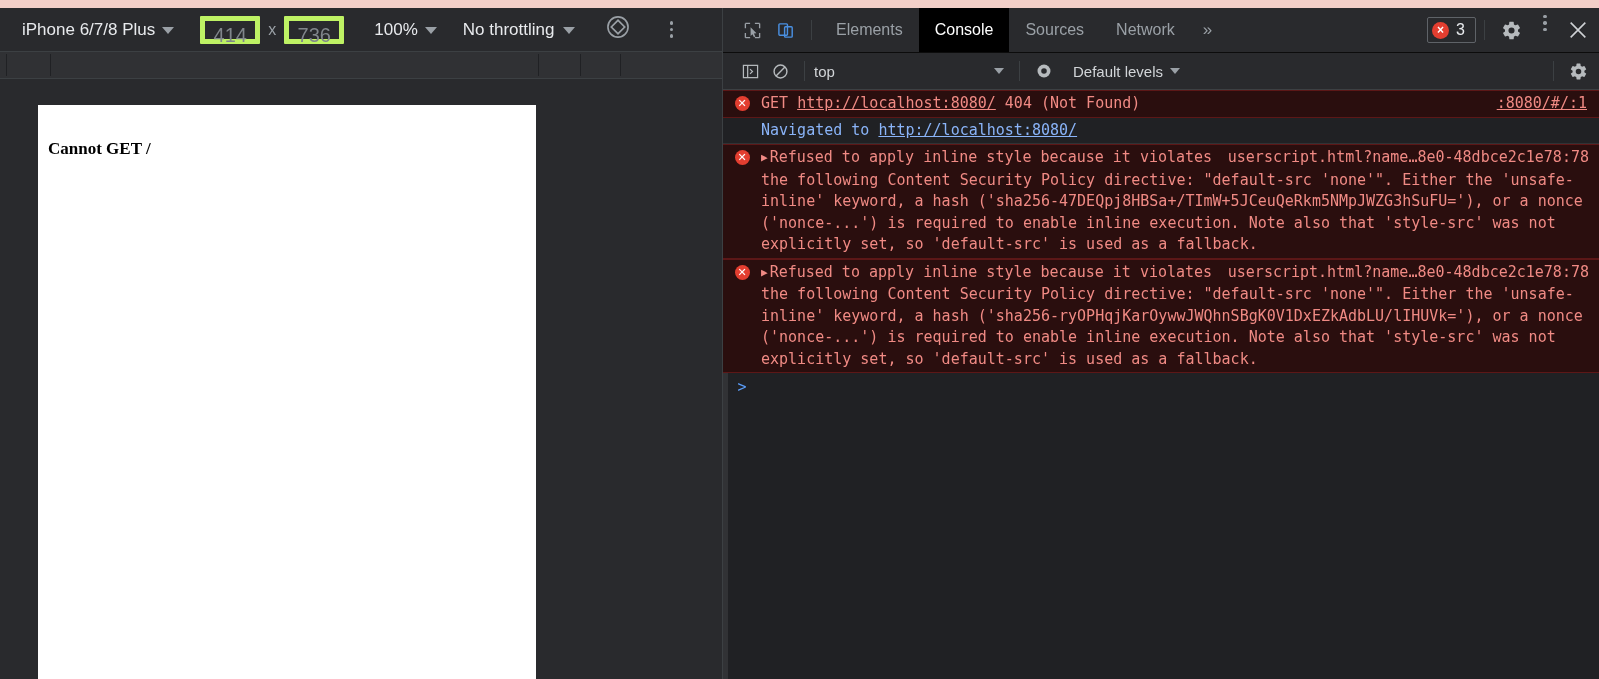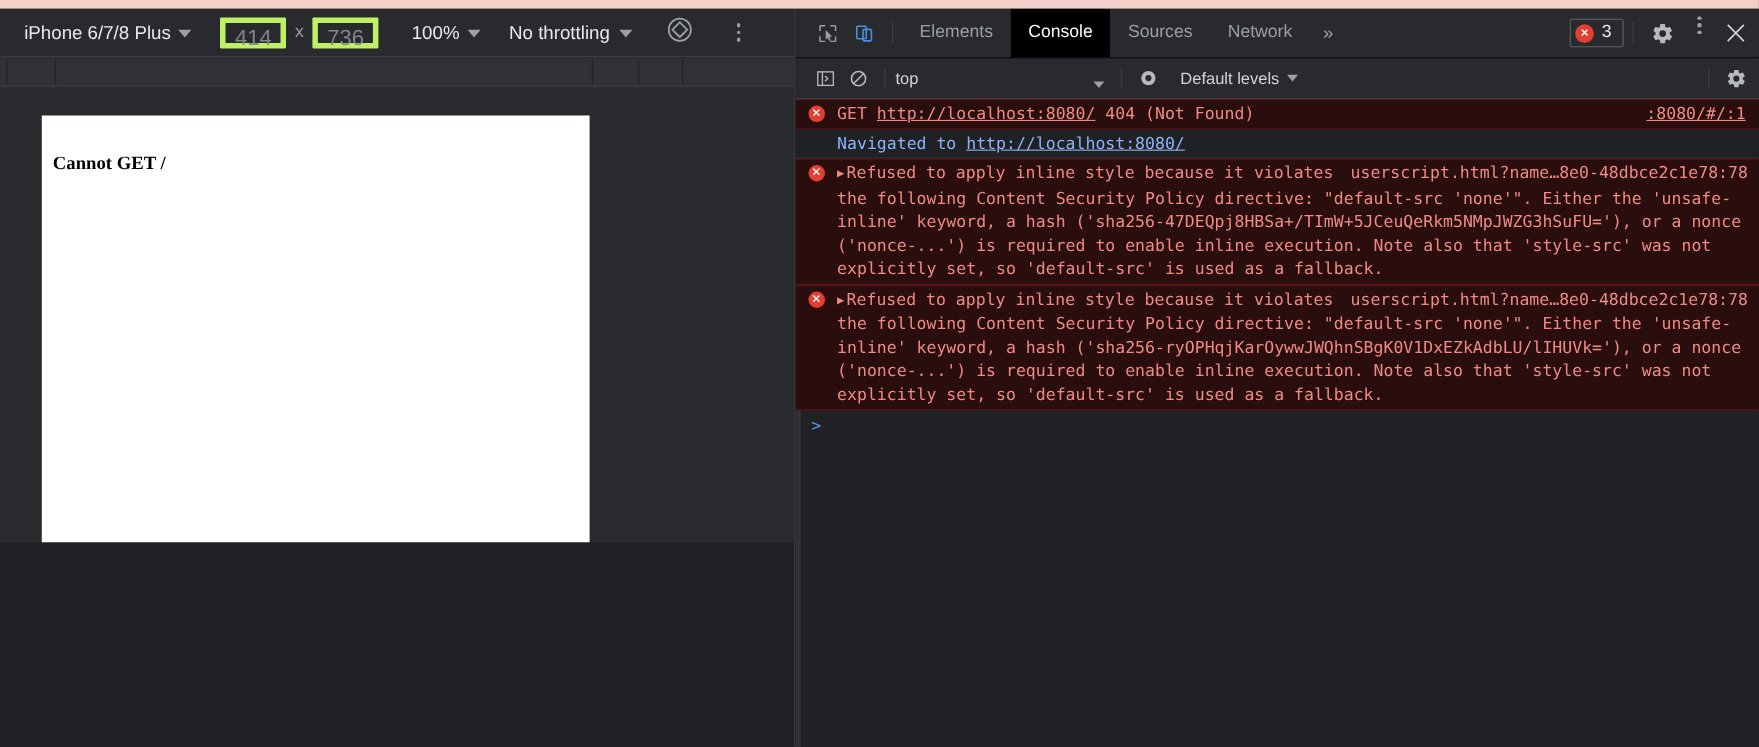--- a/index.html
+++ b/index.html
@@ -26,21 +26,21 @@
     width: 1599px;
     height: 8px;
     background: #f2cfc8;
   }
 
   
   .device-pane {
     position: absolute;
     top: 8px; left: 0;
     width: 722px;
-    height: 485px;
+    height: 671px;
     background: #202124;
     overflow: hidden;
   }
   .device-toolbar {
     position: relative;
     height: 44px;
     background: #292a2d;
     border-bottom: 1px solid #3c4043;
     display: flex;
     align-items: center;
@@ -247,21 +247,21 @@
     display: flex; align-items: center; justify-content: center;
     cursor: pointer;
   }
   .ct-sep {
     width: 1px; height: 20px;
     background: #3c4043;
     margin: 0 9px;
   }
   .ctx-select {
     display: flex;
-    align-items: flex-end;
+    align-items: center;
     justify-content: space-between;
     width: 196px;
     color: #d2d5d8;
     font-size: 15px;
     cursor: pointer;
     padding-right: 6px;
     box-sizing: border-box;
   }
   .caret-sm {
     width: 0; height: 0;

